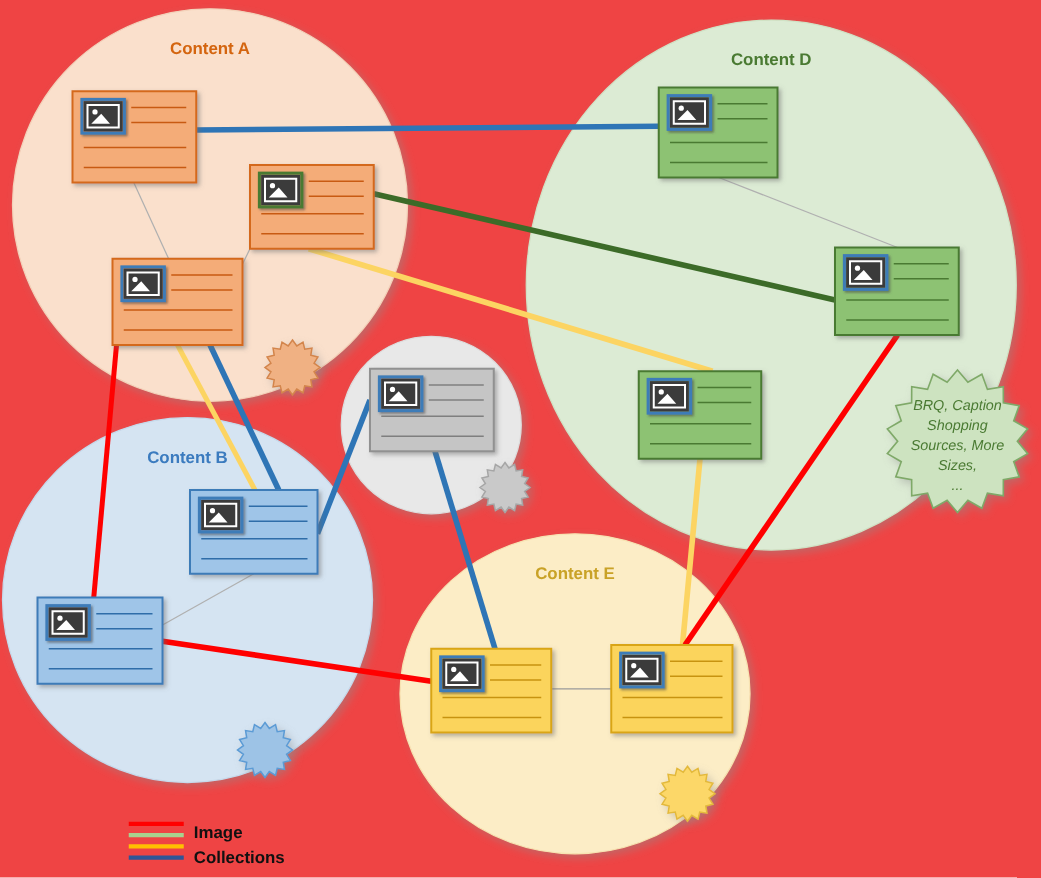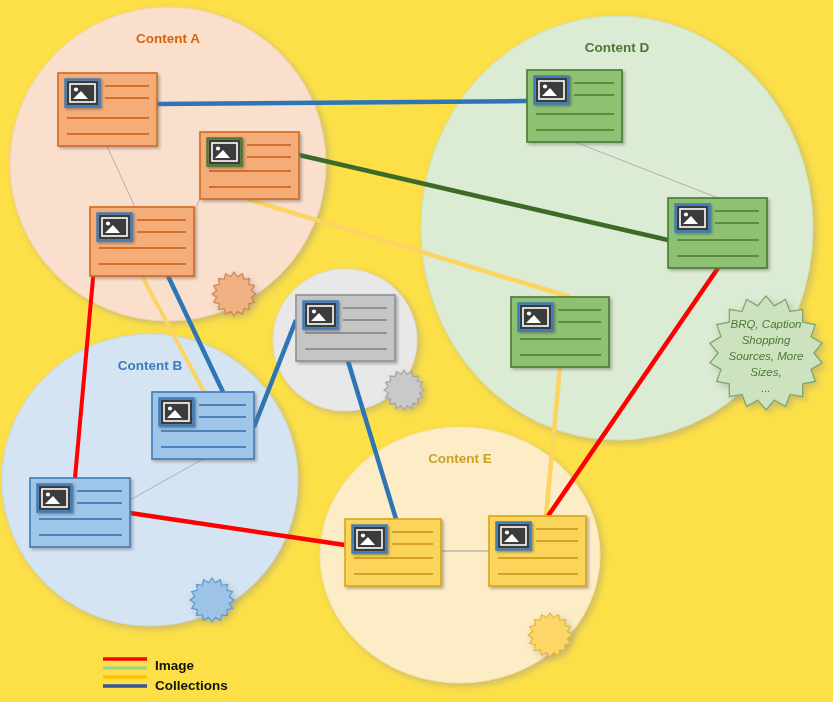--- a/index.html
+++ b/index.html
@@ -7,21 +7,21 @@
     padding: 0;
     background: #ffffff;
   }
   body {
     font-family: "Liberation Sans", sans-serif;
   }
   #stage {
     position: relative;
     width: 833px;
     height: 702px;
-    background: #fde047;
+    background: #ef4444;
     overflow: hidden;
   }
   svg#diagram {
     display: block;
     width: 833px;
     height: 702px;
   }
   .grp-label {
     font-family: "Liberation Sans", sans-serif;
     font-size: 13.5px;

